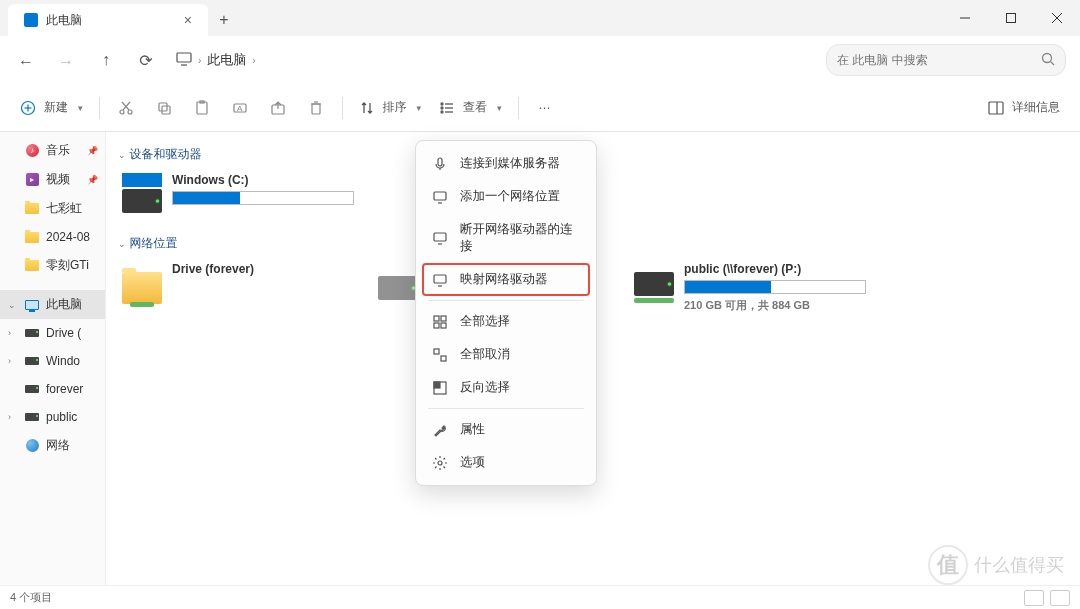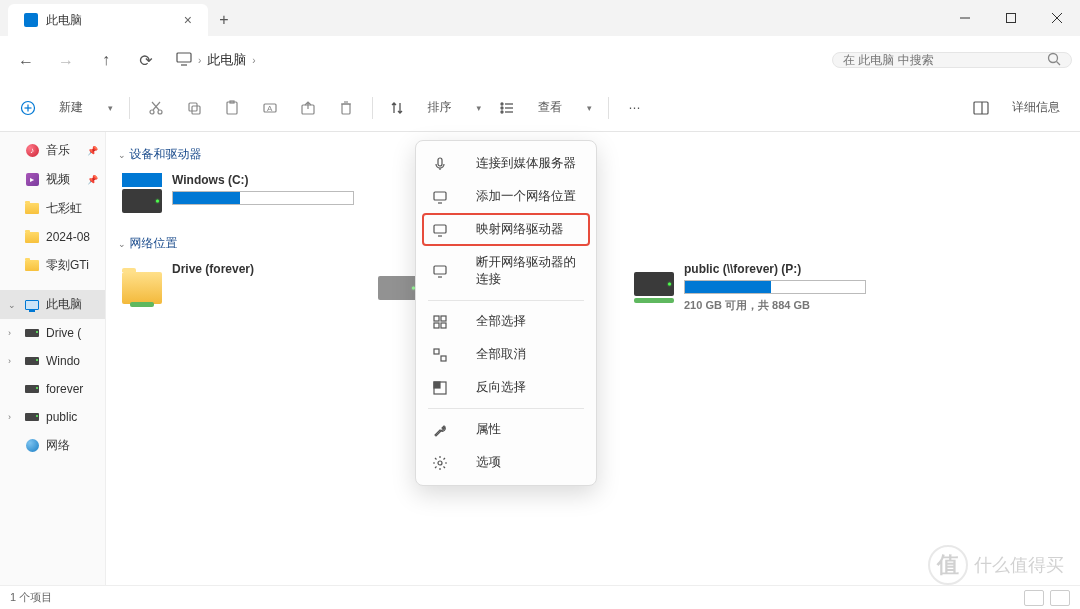--- a/index.html
+++ b/index.html
@@ -15,26 +15,26 @@
     .win-btn { width: 46px; display: flex; align-items: center; justify-content: center; color: #333; font-size: 11px; cursor: pointer; }
     .win-btn svg { width: 10px; height: 10px; }
     
     
     .navbar { height: 48px; background: #fff; display: flex; align-items: center; padding: 0 8px; gap: 4px; }
     .nav-btn { width: 36px; height: 36px; display: flex; align-items: center; justify-content: center; color: #555; border-radius: 4px; cursor: pointer; }
     .nav-btn.disabled { color: #bbb; }
     .address { flex: 0 0 auto; display: flex; align-items: center; gap: 6px; padding: 0 8px; font-size: 13px; color: #333; }
     .crumb-sep { color: #888; font-size: 10px; }
     .spacer { flex: 1; }
-    .search { width: 240px; height: 16px; background: #f5f5f5; border: 1px solid #e5e5e5; border-radius: 13px; display: flex; align-items: center; padding: 0 10px; gap: 8px; font-size: 12px; color: #888; }
+    .search { width: 240px; height: 32px; background: #f5f5f5; border: 1px solid #e5e5e5; border-radius: 13px; display: flex; align-items: center; padding: 0 10px; gap: 8px; font-size: 12px; color: #888; margin-right: 6px; }
     .search input { border: none; background: transparent; outline: none; flex: 1; font-size: 12px; }
     
     
     .toolbar { height: 48px; background: #fff; border-bottom: 1px solid #e5e5e5; display: flex; align-items: center; padding: 0 12px; gap: 2px; }
-    .tool-btn { height: 32px; padding: 0 8px; display: flex; align-items: center; gap: 23px; color: #555; border-radius: 4px; cursor: pointer; font-size: 12px; }
+    .tool-btn { height: 32px; padding: 0 8px; display: flex; align-items: center; gap: 8px; color: #555; border-radius: 4px; cursor: pointer; font-size: 12px; }
     .tool-btn.icon-only { width: 36px; padding: 0; justify-content: center; }
     .tool-sep { width: 1px; height: 22px; background: #e0e0e0; margin: 0 6px; }
     .tool-btn svg { width: 16px; height: 16px; }
     .chev { font-size: 9px; color: #777; margin-left: 2px; }
     
     
     .main { display: flex; height: calc(100% - 36px - 48px - 48px - 24px); background: #fff; }
     
     
     .sidebar { width: 106px; background: #fafafa; border-right: 1px solid #eee; overflow: hidden; padding: 4px 0; font-size: 12px; }
@@ -66,21 +66,21 @@
     .folder-big::before { content:''; position:absolute; top:-4px; left:0; width:14px; height:4px; background:#ffe08a; border-radius: 2px 2px 0 0; }
     .folder-big.net::after { content:''; position:absolute; bottom:-3px; left:8px; width:24px; height:5px; background:#5fb85f; border-radius:2px; }
     .drive-info { flex: 1; font-size: 12px; color: #333; }
     .drive-name { margin-bottom: 4px; }
     .progress { width: 100%; height: 14px; border: 1px solid #bbb; background: #fff; margin-bottom: 4px; overflow:hidden; }
     .progress-fill { height: 100%; background: #0078d4; }
     .drive-sub { font-size: 11px; color: #777; }
     
     
     .context-menu { position: absolute; left: 415px; top: 140px; width: 182px; background: #fdfdfd; border: 1px solid #ddd; border-radius: 8px; box-shadow: 0 8px 24px rgba(0,0,0,0.15); padding: 6px; z-index: 100; font-size: 12.5px; }
-    .menu-item { display: flex; align-items: center; gap: 28px; padding: 8px 10px; border-radius: 4px; color: #333; cursor: pointer; }
+    .menu-item { display: flex; align-items: center; gap: 12px; padding: 8px 10px; border-radius: 4px; color: #333; cursor: pointer; }
     .menu-item.highlighted { border: 2px solid #e74c3c; border-radius: 4px; padding: 6px 8px; }
     .menu-item .mi { width: 16px; height: 16px; display: flex; align-items: center; justify-content: center; color: #555; flex-shrink: 0; }
     .menu-sep { height: 1px; background: #e5e5e5; margin: 4px 6px; }
     
     
     .statusbar { position: absolute; bottom: 0; left: 0; right: 0; height: 24px; background: #fff; border-top: 1px solid #eee; display: flex; align-items: center; padding: 0 10px; font-size: 11px; color: #666; }
     .status-right { margin-left: auto; display: flex; gap: 6px; }
     .status-right .view-btn { width: 20px; height: 16px; border: 1px solid #ccc; border-radius: 2px; cursor: pointer; }
     
     
@@ -377,37 +377,37 @@
     </div>
   <div class="menu-item">
       <span class="mi">
         <svg width="16" height="16" viewBox="0 0 16 16" stroke="#555" fill="none" stroke-width="1.2">
           <rect x="2" y="3" width="12" height="8" rx="1"></rect>
           <line x1="6" y1="14" x2="10" y2="14"></line>
         </svg>
       </span>
       <span>添加一个网络位置</span>
     </div>
-  <div class="menu-item highlighted">
+  <div class="menu-item">
       <span class="mi">
         <svg width="16" height="16" viewBox="0 0 16 16" stroke="#555" fill="none" stroke-width="1.2">
           <rect x="2" y="3" width="12" height="8" rx="1"></rect>
           <line x1="6" y1="14" x2="10" y2="14"></line>
         </svg>
       </span>
-      <span>映射网络驱动器</span>
-    </div>
-  <div class="menu-item">
+      <span>断开网络驱动器的连接</span>
+    </div>
+  <div class="menu-item highlighted">
       <span class="mi">
         <svg width="16" height="16" viewBox="0 0 16 16" stroke="#555" fill="none" stroke-width="1.2">
           <rect x="2" y="3" width="12" height="8" rx="1"></rect>
           <line x1="6" y1="14" x2="10" y2="14"></line>
         </svg>
       </span>
-      <span>断开网络驱动器的连接</span>
+      <span>映射网络驱动器</span>
     </div>
   <div class="menu-sep"></div>
   <div class="menu-item">
       <span class="mi">
         <svg width="16" height="16" viewBox="0 0 16 16" stroke="#555" fill="none" stroke-width="1.2">
           <rect x="2" y="2" width="5" height="5"></rect>
           <rect x="9" y="2" width="5" height="5"></rect>
           <rect x="2" y="9" width="5" height="5"></rect>
           <rect x="9" y="9" width="5" height="5"></rect>
         </svg>
@@ -446,21 +446,21 @@
         <svg width="16" height="16" viewBox="0 0 16 16" stroke="#555" fill="none" stroke-width="1.2">
           <circle cx="8" cy="8" r="2"></circle>
           <path d="M8 1v2M8 13v2M1 8h2M13 8h2M3 3l1.5 1.5M11.5 11.5L13 13M13 3l-1.5 1.5M4.5 11.5L3 13"></path>
         </svg>
       </span>
       <span>选项</span>
     </div>
 </div>
 
 <div class="statusbar">
-  <span>1 个项目</span>
+  <span>4 个项目</span>
   <div class="status-right">
     <div class="view-btn"></div>
     <div class="view-btn"></div>
   </div>
 </div>
 
 <div class="watermark">
   <span class="wm">值</span>
     <span>什么值得买</span>
 </div>

